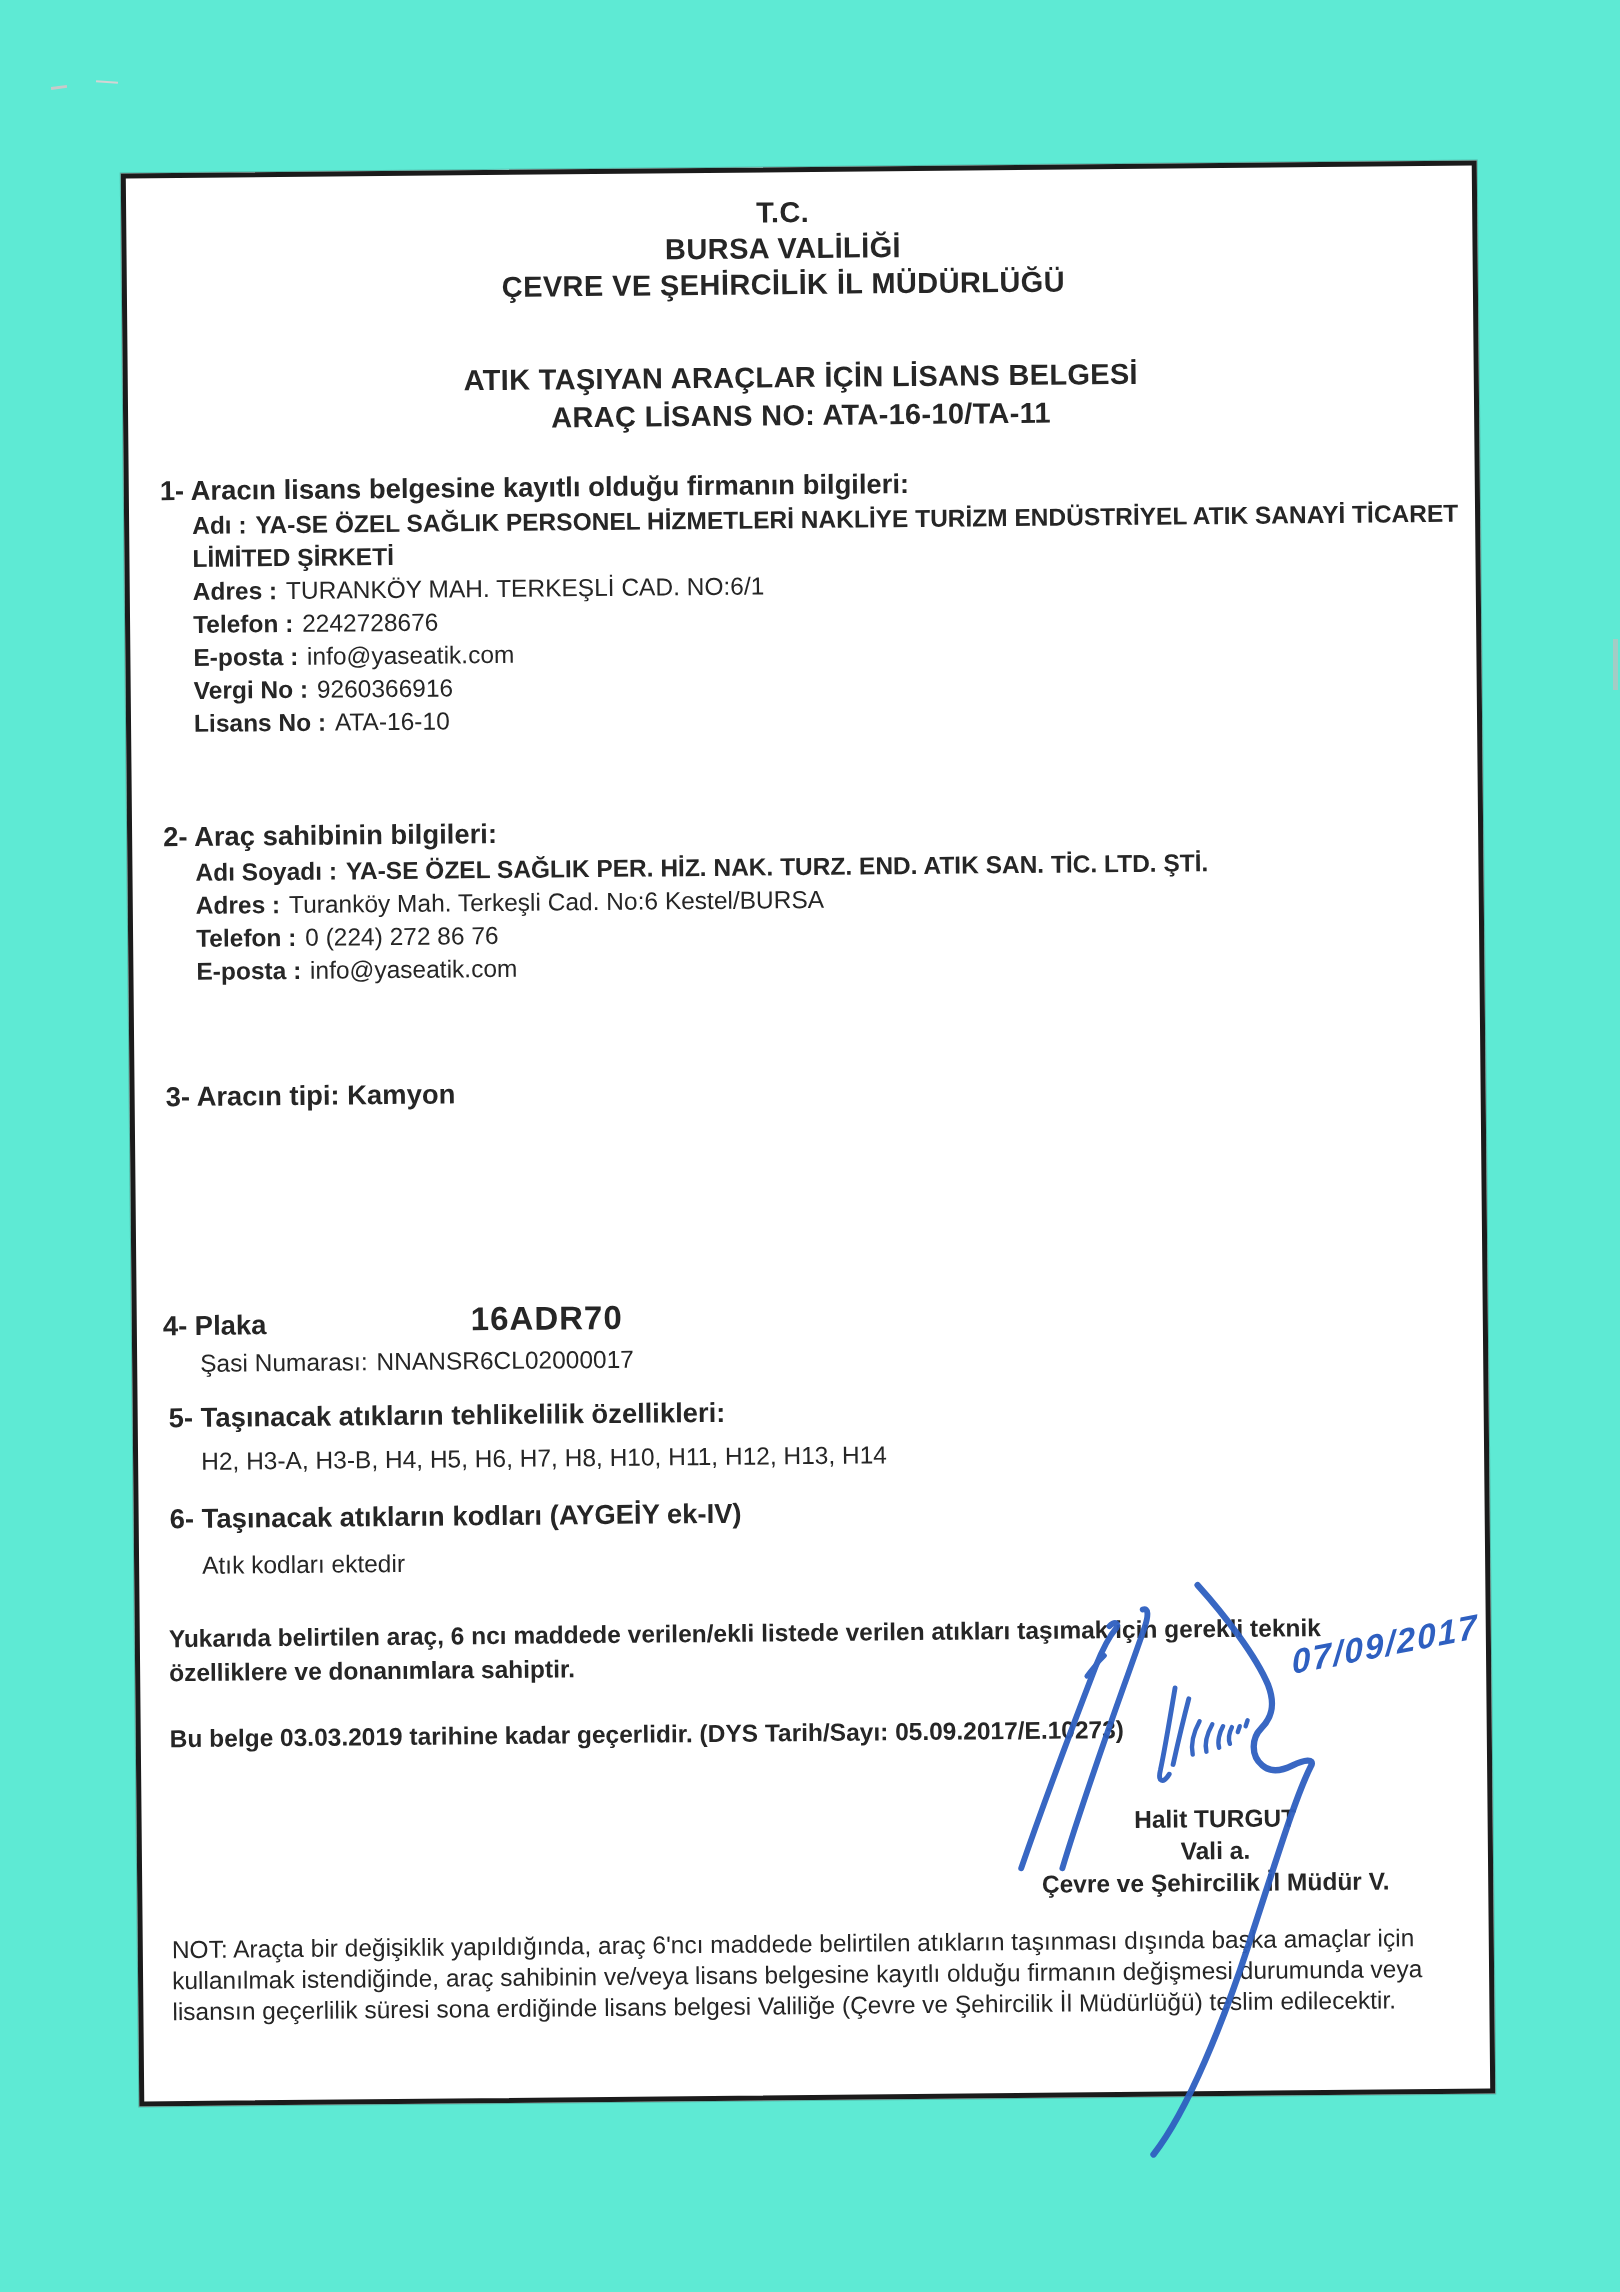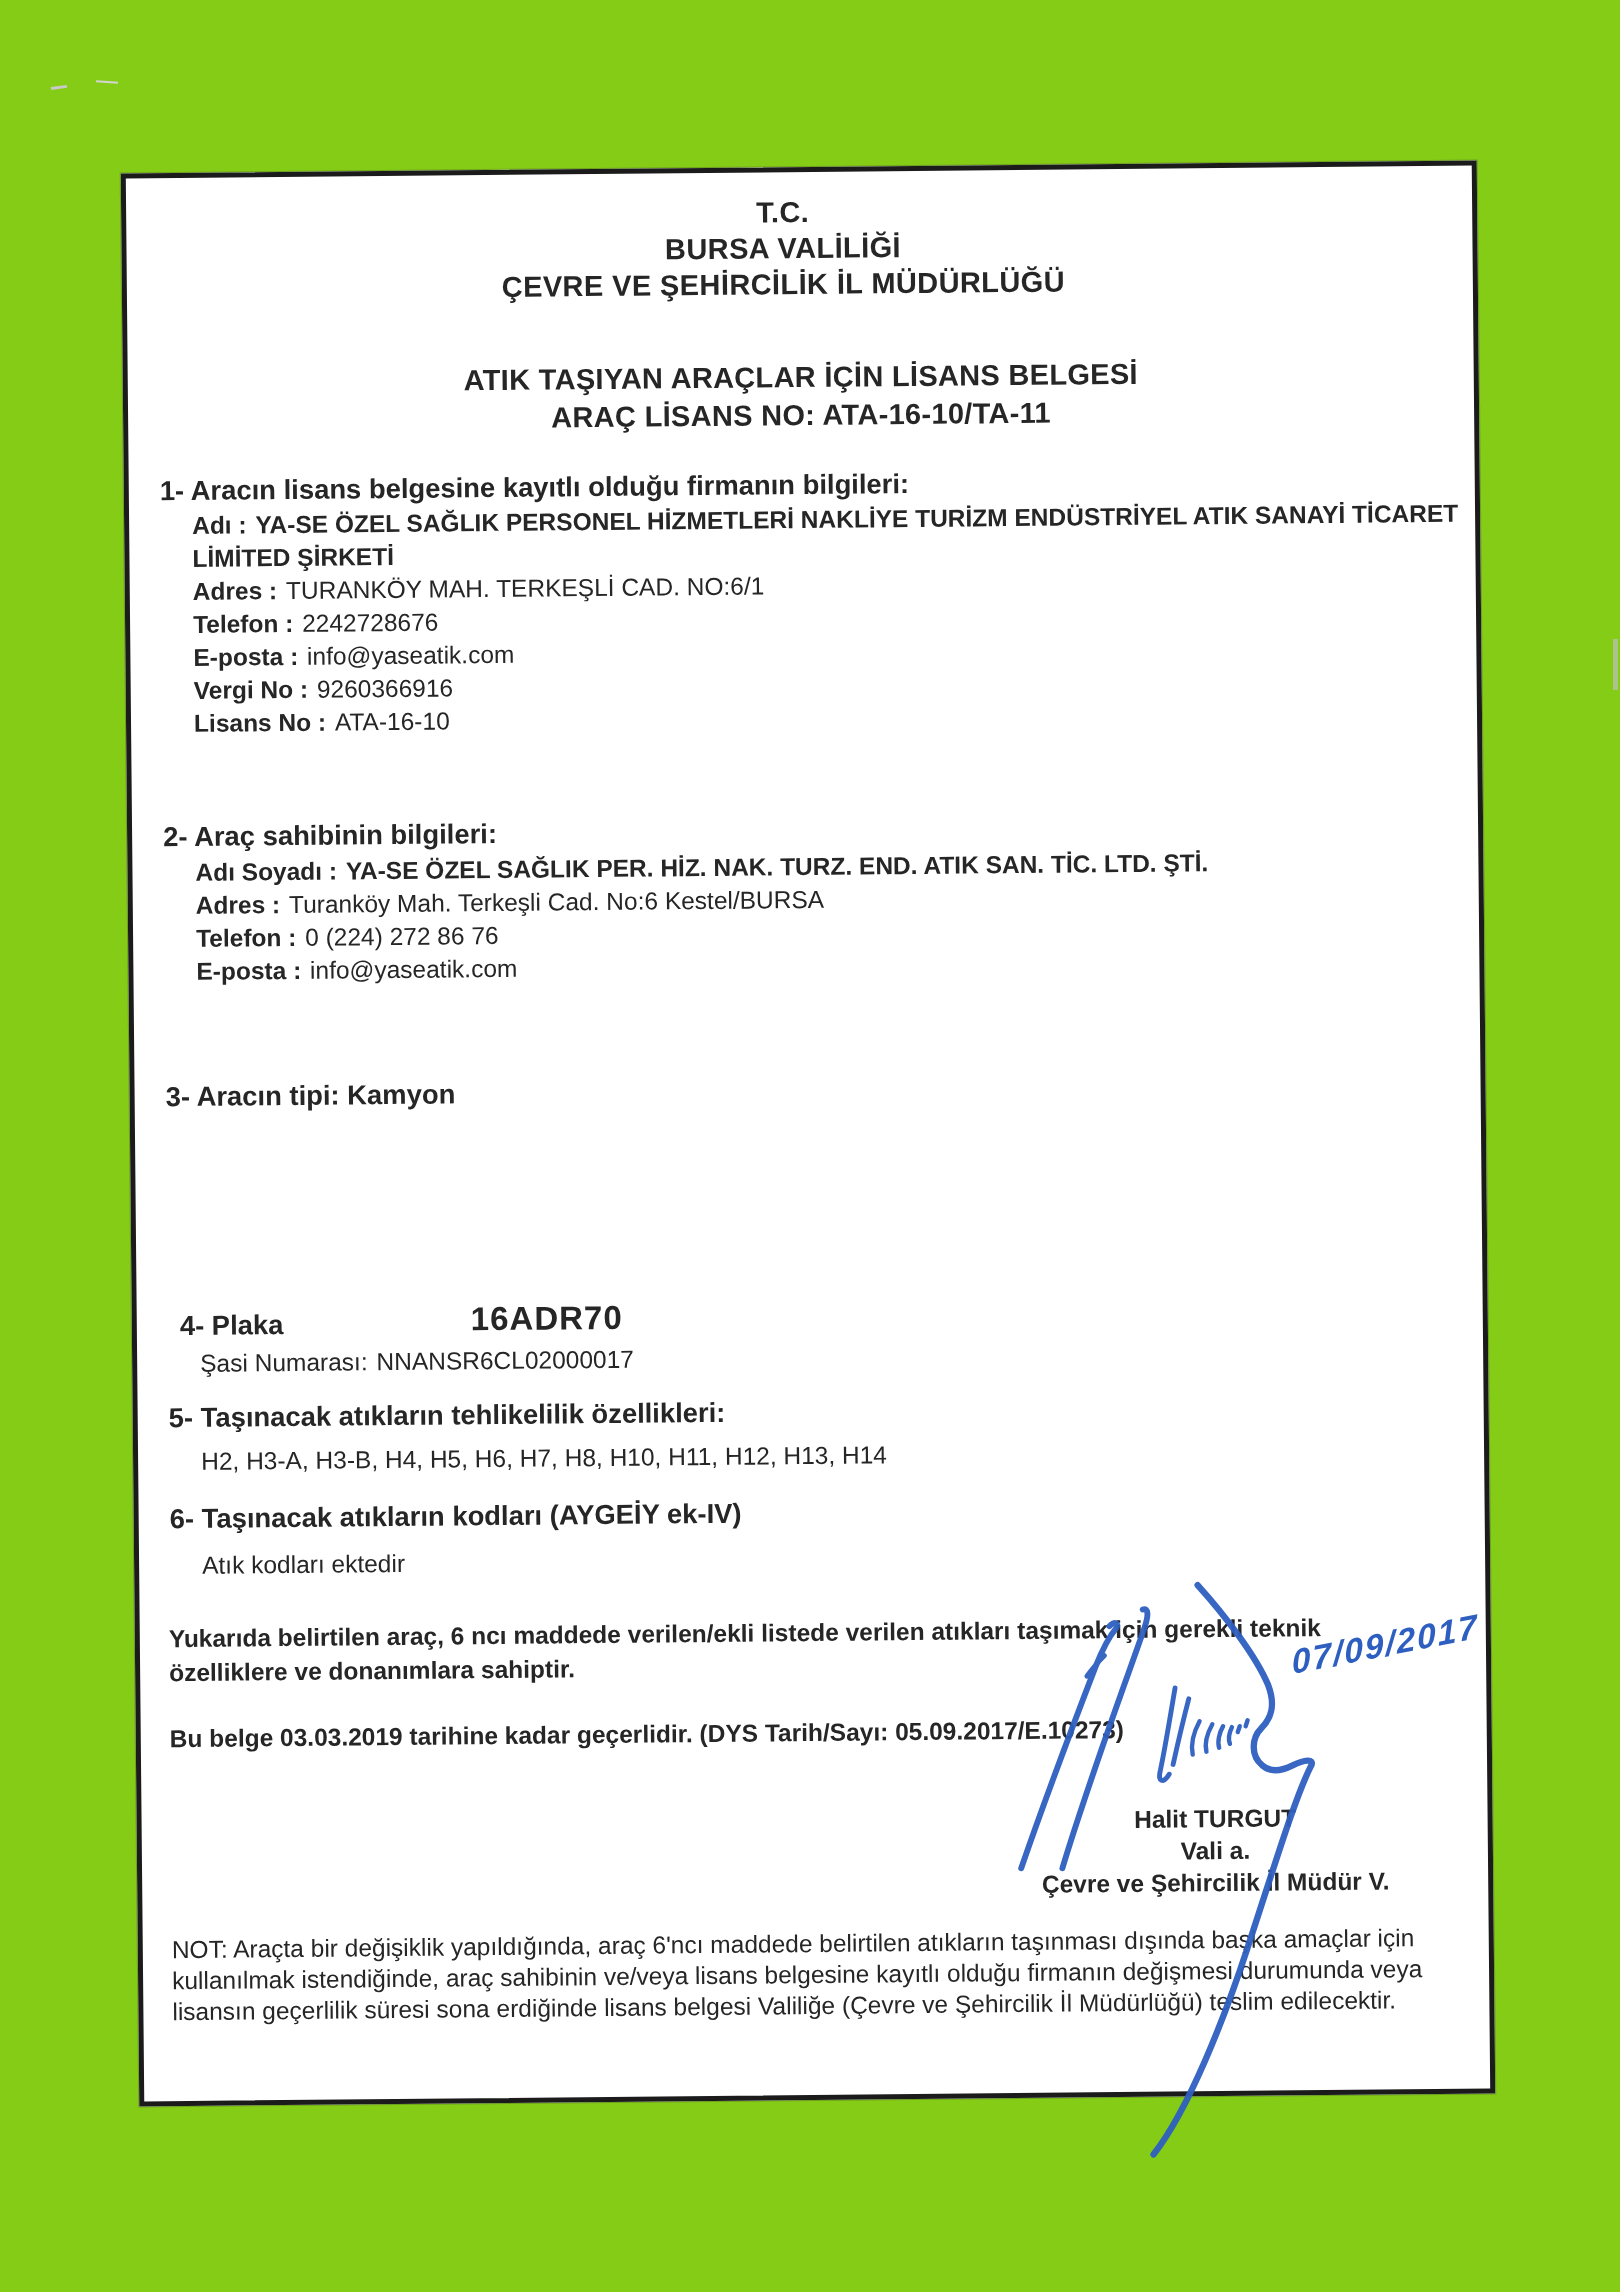--- a/index.html
+++ b/index.html
@@ -1,17 +1,17 @@
 <!DOCTYPE html>
 <html style="--ink-blue: #2e5fc0;"><head>
 <meta charset="utf-8">
 <style>
   html,body{margin:0;padding:0;background:#ffffff;}
   .page{
-    position:relative;width:1620px;height:2293px;background:#84cc16;overflow:hidden;
+    position:relative;width:1620px;height:2293px;background:#5eead4;overflow:hidden;
     font-family:"Liberation Sans", sans-serif;color:#262626;
   }
   
   .mark-a{position:absolute;left:51px;top:86px;width:15.7px;height:2.9px;background:#c9c9c9;transform:rotate(-8deg);}
   .mark-b{position:absolute;left:96px;top:81px;width:21.6px;height:2px;background:#d4d4d4;transform:rotate(4deg);}
   .mark-right{position:absolute;left:1613px;top:639px;width:4.9px;height:51px;background:#bfbfbf;opacity:.7;}
 
   .frame{
     position:absolute;left:130px;top:167px;width:1356px;height:1933px;
     border:5.9px solid #1b1b1b;box-sizing:border-box;background:#fff;
@@ -81,21 +81,21 @@
       <div><span class="lbl">Adres :</span><span class="val">Turanköy Mah. Terkeşli Cad. No:6 Kestel/BURSA</span></div>
       <div><span class="lbl">Telefon :</span><span class="val">0 (224) 272 86 76</span></div>
       <div><span class="lbl">E-posta :</span><span class="val">info@yaseatik.com</span></div>
     </div>
 
     <div class="abs h" style="left:31px;top:903px;">
       <span>3- Aracın tipi:</span>
       <span>Kamyon</span>
     </div>
 
-    <div class="abs h" style="left:43px;top:1132px;">4- Plaka</div>
+    <div class="abs h" style="left:26px;top:1132px;">4- Plaka</div>
     <div class="abs plate" style="left:334px;top:1125px;">16ADR70</div>
     <div class="abs chassis" style="left:63px;top:1172px;">
       <span class="clbl">Şasi Numarası:</span><span>NNANSR6CL02000017</span>
     </div>
 
     <div class="abs h" style="left:31px;top:1224px;">5- Taşınacak atıkların tehlikelilik özellikleri:</div>
     <div class="abs blk" style="left:63px;top:1267px;">H2, H3-A, H3-B, H4, H5, H6, H7, H8, H10, H11, H12, H13, H14</div>
 
     <div class="abs h" style="left:31px;top:1325px;">6- Taşınacak atıkların kodları (AYGEİY ek-IV)</div>
     <div class="abs blk" style="left:63px;top:1371px;">Atık kodları ektedir</div>

